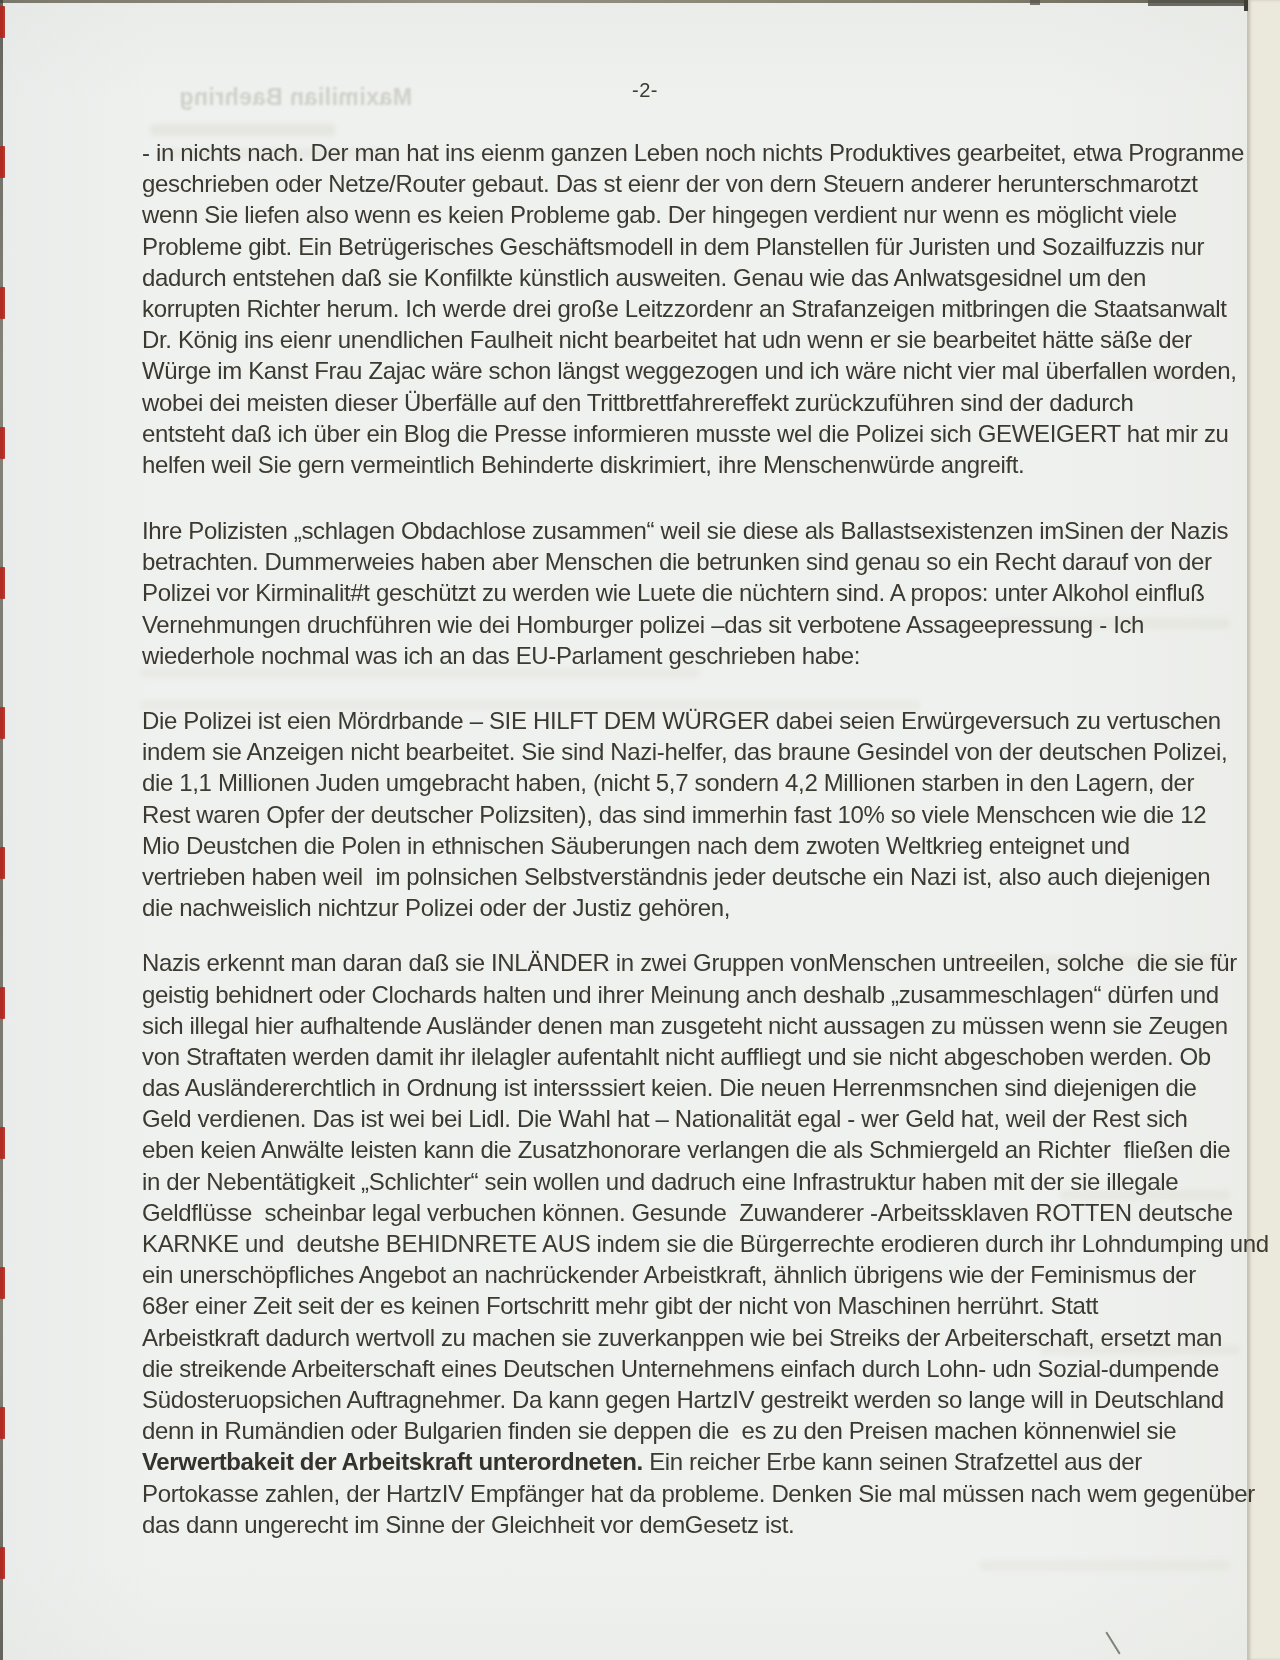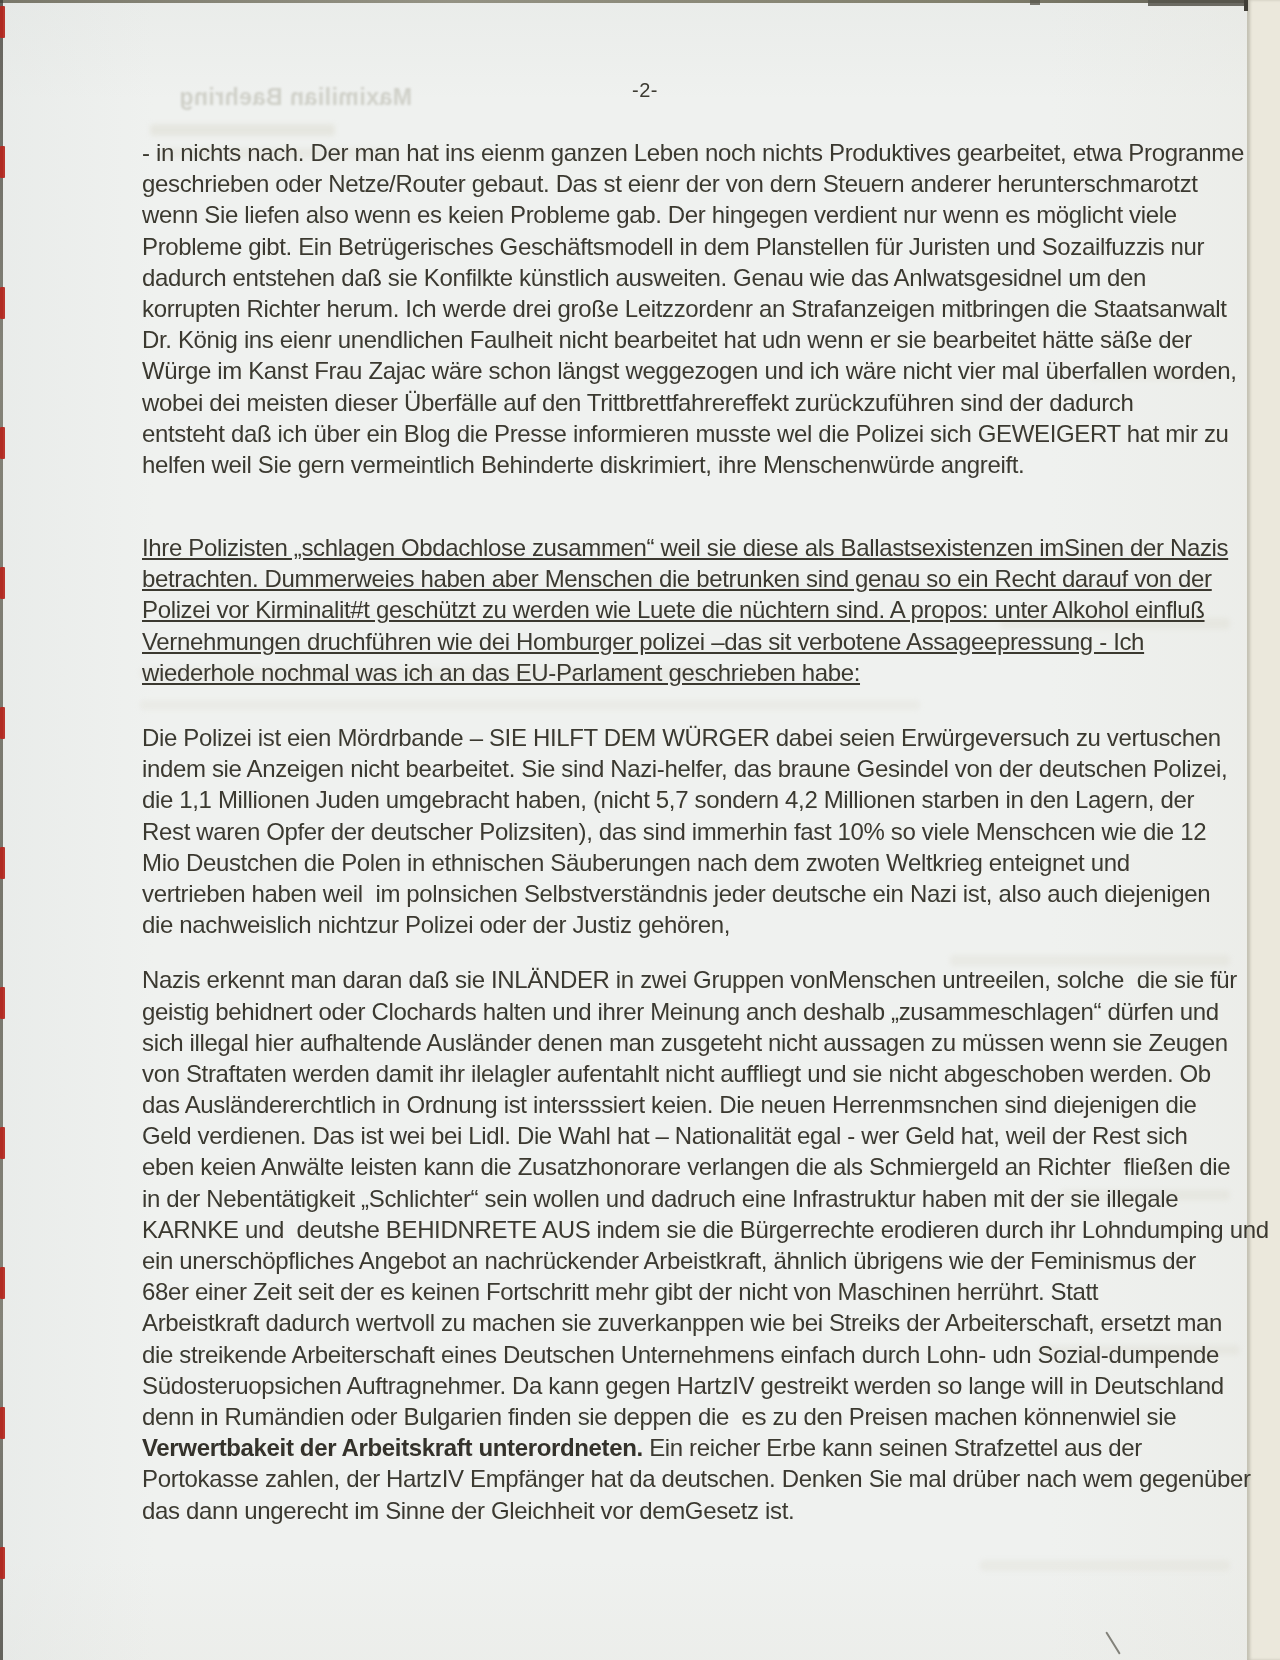--- a/index.html
+++ b/index.html
@@ -70,21 +70,21 @@
     position:absolute; background:#d8d6c9; opacity:.4;
     filter:blur(2.5px); border-radius:4px; pointer-events:none;
   }
   
   .document-body {
     position:absolute; left:142px; top:137px; width:950px;
     font-size:24px; line-height:31.2px;
     color:#3b3930; letter-spacing:-0.35px;
   }
   .paragraph { margin:0; }
-  .paragraph:nth-child(2) { margin-top:52px;text-decoration:underline; }
+  .paragraph:nth-child(2) { margin-top:35px; }
   .paragraph:nth-child(3) { margin-top:34px; }
   .paragraph:nth-child(4) { margin-top:24px; }
   .line { white-space:pre; height:31.2px; }
   .seg.bold { font-weight:bold; color:#34322b; }
 </style>
 </head>
 <body>
 
 <div class="paper-tint"></div>
 
@@ -156,24 +156,25 @@
     </div>
     <div class="paragraph">
       <div class="line">Nazis erkennt man daran daß sie INLÄNDER in zwei Gruppen vonMenschen untreeilen, solche  die sie für</div>
       <div class="line">geistig behidnert oder Clochards halten und ihrer Meinung anch deshalb „zusammeschlagen“ dürfen und</div>
       <div class="line">sich illegal hier aufhaltende Ausländer denen man zusgeteht nicht aussagen zu müssen wenn sie Zeugen</div>
       <div class="line">von Straftaten werden damit ihr ilelagler aufentahlt nicht auffliegt und sie nicht abgeschoben werden. Ob</div>
       <div class="line">das Ausländererchtlich in Ordnung ist intersssiert keien. Die neuen Herrenmsnchen sind diejenigen die</div>
       <div class="line">Geld verdienen. Das ist wei bei Lidl. Die Wahl hat – Nationalität egal - wer Geld hat, weil der Rest sich</div>
       <div class="line">eben keien Anwälte leisten kann die Zusatzhonorare verlangen die als Schmiergeld an Richter  fließen die</div>
       <div class="line">in der Nebentätigkeit „Schlichter“ sein wollen und dadruch eine Infrastruktur haben mit der sie illegale</div>
+      <div class="line">Geldflüsse  scheinbar legal verbuchen können. Gesunde  Zuwanderer -Arbeitssklaven ROTTEN deutsche</div>
       <div class="line">KARNKE und  deutshe BEHIDNRETE AUS indem sie die Bürgerrechte erodieren durch ihr Lohndumping und</div>
       <div class="line">ein unerschöpfliches Angebot an nachrückender Arbeistkraft, ähnlich übrigens wie der Feminismus der</div>
       <div class="line">68er einer Zeit seit der es keinen Fortschritt mehr gibt der nicht von Maschinen herrührt. Statt</div>
       <div class="line">Arbeistkraft dadurch wertvoll zu machen sie zuverkanppen wie bei Streiks der Arbeiterschaft, ersetzt man</div>
       <div class="line">die streikende Arbeiterschaft eines Deutschen Unternehmens einfach durch Lohn- udn Sozial-dumpende</div>
       <div class="line">Südosteruopsichen Auftragnehmer. Da kann gegen HartzIV gestreikt werden so lange will in Deutschland</div>
       <div class="line">denn in Rumändien oder Bulgarien finden sie deppen die  es zu den Preisen machen könnenwiel sie</div>
       <div class="line"><span class="seg bold">Verwertbakeit der Arbeitskraft unterordneten.</span><span class="seg"> Ein reicher Erbe kann seinen Strafzettel aus der</span></div>
-      <div class="line">Portokasse zahlen, der HartzIV Empfänger hat da deutschen. Denken Sie mal drüber nach wem gegenüber</div>
+      <div class="line">Portokasse zahlen, der HartzIV Empfänger hat da probleme. Denken Sie mal müssen nach wem gegenüber</div>
       <div class="line">das dann ungerecht im Sinne der Gleichheit vor demGesetz ist.</div>
     </div>
   </div>
 
 </body></html>

